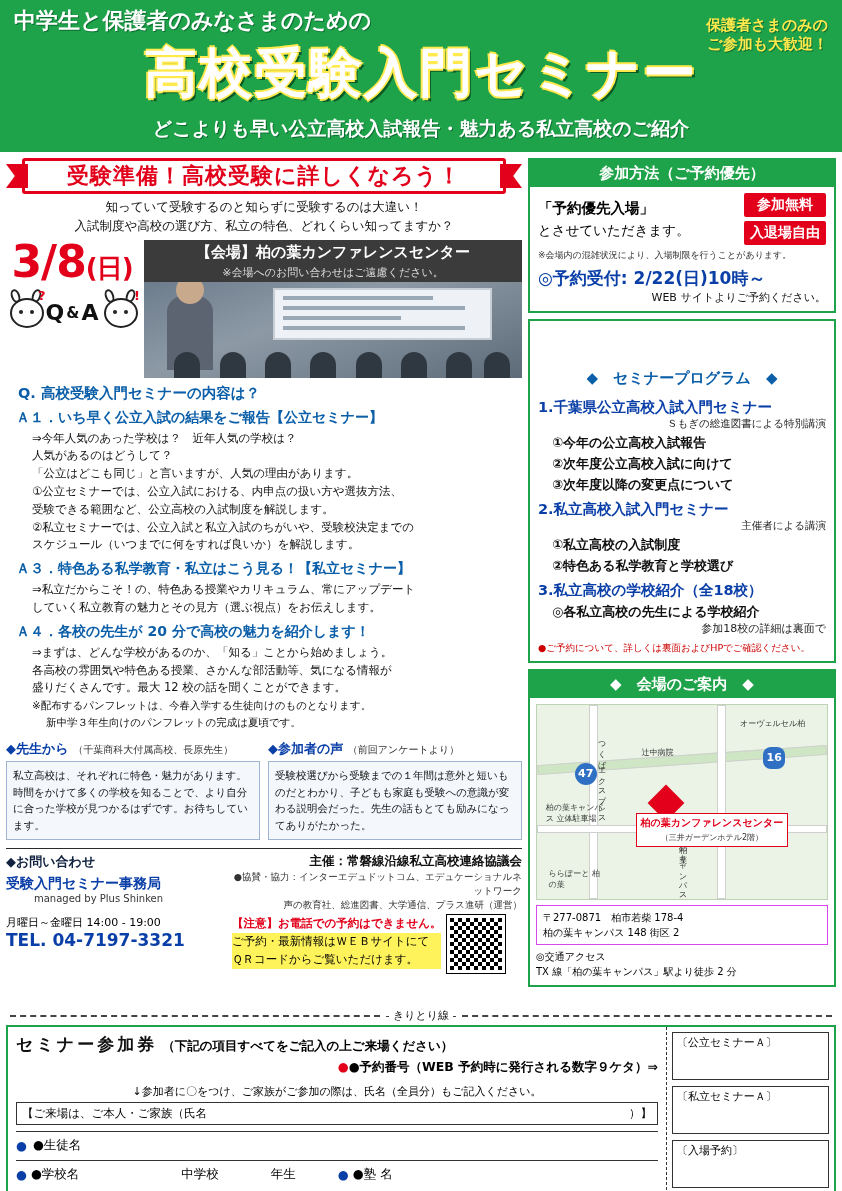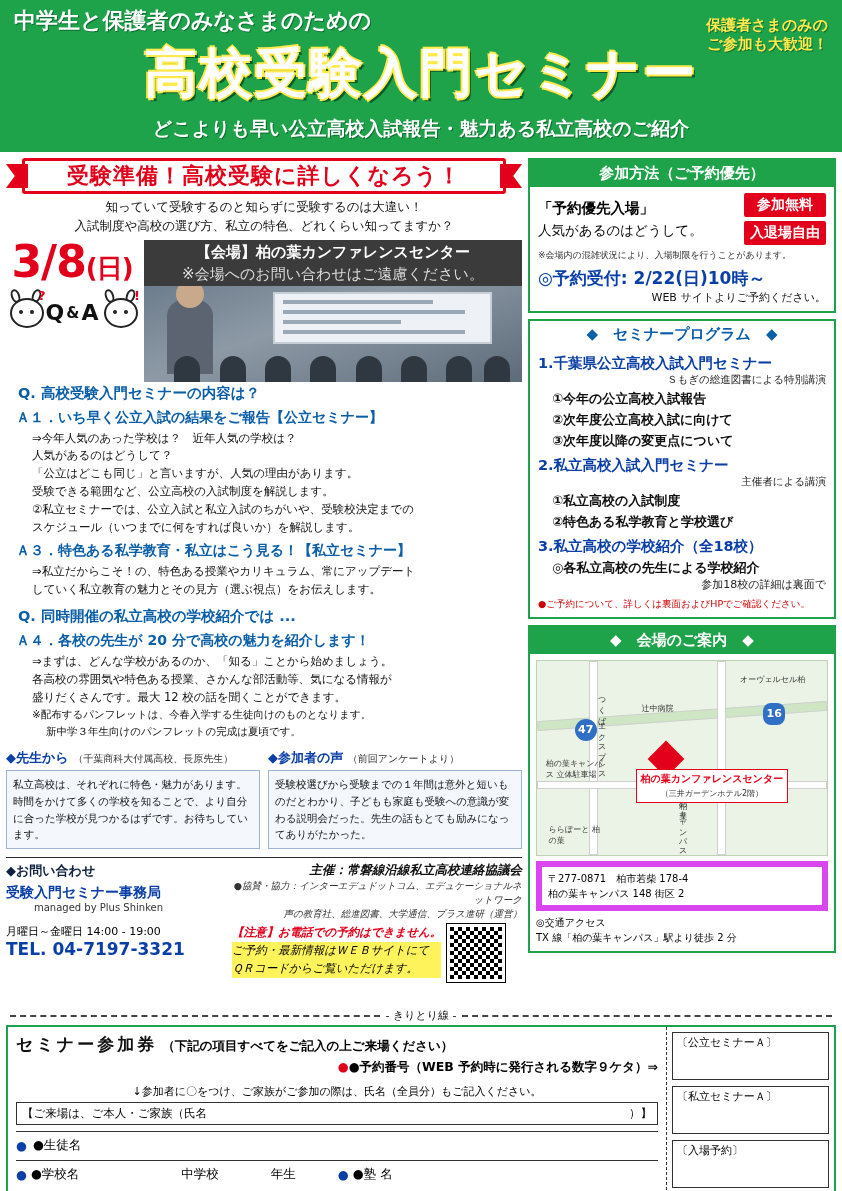--- a/index.html
+++ b/index.html
@@ -140,21 +140,21 @@
     background: #3b3b3b;
     color: #fff;
     font-size: 15px;
     font-weight: bold;
     text-align: center;
     padding: 3px 0;
   }
   .venue-note {
     background: #3b3b3b;
     color: #ddd;
-    font-size: 15px;
+    font-size: 11px;
     text-align: center;
     padding-bottom: 2px;
   }
   .photo {
     height: 96px;
     background: linear-gradient(160deg,#6d7c8c 0%, #8d9aa6 40%, #5d6a78 100%);
     position: relative;
     overflow: hidden;
   }
   .screen {
@@ -224,21 +224,21 @@
     display: flex;
   }
   .contact-head { font-weight: bold; font-size: 13px; color: #10223f; }
   .contact-left { width: 220px; }
   .contact-org {
     color: #0b3fa8; font-weight: bold; font-size: 14px; margin-top: 4px;
   }
   .contact-mng { font-size: 10px; color: #333; margin-left: 28px;}
   .contact-hours { font-size: 11px; margin-top: 11px; }
   .contact-tel { color: #0b3fa8; font-weight: bold; font-size: 17px; }
-  .contact-right { flex: 1; padding-left: 6px; font-style: italic; }
+  .contact-right { flex: 1; padding-left: 6px; }
   .host-line { text-align: right; font-weight: bold; font-size: 12.5px; color: #111; }
   .host-sub { text-align: right; font-size: 9.5px; color: #333; line-height:1.45; }
   .warn-row { display:flex; gap:6px; margin-top: 4px; align-items: flex-start;}
   .warn-text { font-size: 11.5px; line-height: 1.55; }
   .warn-red { color: #e2001a; font-weight: bold; }
   .hl { background: #fff35c; }
   .qr {
     width: 58px; height: 58px;
     background:
       repeating-linear-gradient(0deg,#000 0 4px,#fff 4px 8px),
@@ -272,20 +272,21 @@
   .res-note { font-size: 9px; color: #333; line-height: 1.4; margin-top: 4px; }
   .res-open {
     color: #0b3fa8; font-weight: bold; font-size: 17px; margin-top: 5px;
   }
   .res-web { text-align: right; font-size: 11px; color: #111; }
 
   .prog-title {
     color: #0b5ea8; font-weight: bold; font-size: 15px;
     text-align: center; padding: 4px 16px;
     border-bottom: 0;
+    margin-top: 44px;
   }
   .prog-item {
     color: #0b3fa8; font-weight: bold; font-size: 14.5px; margin-top: 6px;
   }
   .prog-sub { font-size: 10.5px; text-align: right; color: #222; }
   .prog-li { font-size: 13px; margin: 3px 0 0 14px; color: #111; font-weight: bold;}
   .prog-note { font-size: 9.5px; color: #c00; margin-top: 6px; }
   .prog-mid { font-size: 11px; text-align: right; color: #222; }
 
   
@@ -312,21 +313,21 @@
     padding: 2px 4px; line-height: 1.35; text-align:center;
   }
   .map-callout small { color:#333; font-weight: normal; font-size: 8px;}
   .shield {
     position: absolute; width: 22px; height: 22px; background: #2f6fc4;
     color: #fff; font-size: 11px; font-weight: bold; text-align: center;
     line-height: 22px; border-radius: 8px;
   }
   .shield.round { border-radius: 50%; }
   .addr {
-    border: 6px solid #d946ef; background: #fff; padding: 4px 6px;
+    border: 1px solid #d946ef; background: #fff; padding: 4px 6px;
     font-size: 10px; line-height: 1.5; margin-top: 5px;
   }
   .access { font-size: 10px; line-height: 1.5; margin-top: 4px;}
 
   
   .cutline {
     display: flex; align-items: center; gap: 6px;
     padding: 4px 10px 2px 10px;
   }
   .cutline .dash { flex: 1; border-top: 2px dashed #444; }
@@ -446,29 +447,29 @@
       </div>
 
       <div class="qa-section">
         <div class="q-line">Q. 高校受験入門セミナーの内容は？</div>
 
         <div class="a-line">Ａ１．いち早く公立入試の結果をご報告【公立セミナー】</div>
         <div class="p-line">⇒今年人気のあった学校は？　近年人気の学校は？</div>
         <div class="p-line">人気があるのはどうして？</div>
         <div class="p-line">「公立はどこも同じ」と言いますが、人気の理由があります。</div>
 
+        <div class="p-line">①公立セミナーでは、公立入試における、内申点の扱い方や選抜方法、</div>
         <div class="p-line">受験できる範囲など、公立高校の入試制度を解説します。</div>
         <div class="p-line">②私立セミナーでは、公立入試と私立入試のちがいや、受験校決定までの</div>
         <div class="p-line">スケジュール（いつまでに何をすれば良いか）を解説します。</div>
 
         <div class="a-line">Ａ３．特色ある私学教育・私立はこう見る！【私立セミナー】</div>
         <div class="p-line">⇒私立だからこそ！の、特色ある授業やカリキュラム、常にアップデート</div>
         <div class="p-line">していく私立教育の魅力とその見方（選ぶ視点）をお伝えします。</div>
 
-        <div class="q-line">Q. 同時開催の私立高校の学校紹介では ...</div>
 
         <div class="a-line">Ａ４．各校の先生が 20 分で高校の魅力を紹介します！</div>
         <div class="p-line">⇒まずは、どんな学校があるのか、「知る」ことから始めましょう。</div>
         <div class="p-line">各高校の雰囲気や特色ある授業、さかんな部活動等、気になる情報が</div>
         <div class="p-line">盛りだくさんです。最大 12 校の話を聞くことができます。</div>
         <div class="p-line small">※配布するパンフレットは、今春入学する生徒向けのものとなります。</div>
         <div class="p-line small" style="margin-left:40px">新中学３年生向けのパンフレットの完成は夏頃です。</div>
       </div>
 
       <div class="two-box">
@@ -513,21 +514,21 @@
     </div>
 
     <div class="col-right">
 
       <div class="rbox">
         <div class="rbox-title">参加方法（ご予約優先）</div>
         <div class="rbox-inner">
           <div class="res-row">
             <div class="res-left">
               <b>「予約優先入場」</b><br>
-              <span>人気があるのはどうして。</span>
+              <span>とさせていただきます。</span>
             </div>
             <div class="tagstack">
               <div class="tag">参加無料</div>
               <div class="tag">入退場自由</div>
             </div>
           </div>
           <div class="res-note">※会場内の混雑状況により、入場制限を行うことがあります。</div>
           <div class="res-open">◎予約受付: 2/22(日)10時～</div>
           <div class="res-web">WEB サイトよりご予約ください。</div>
         </div>

